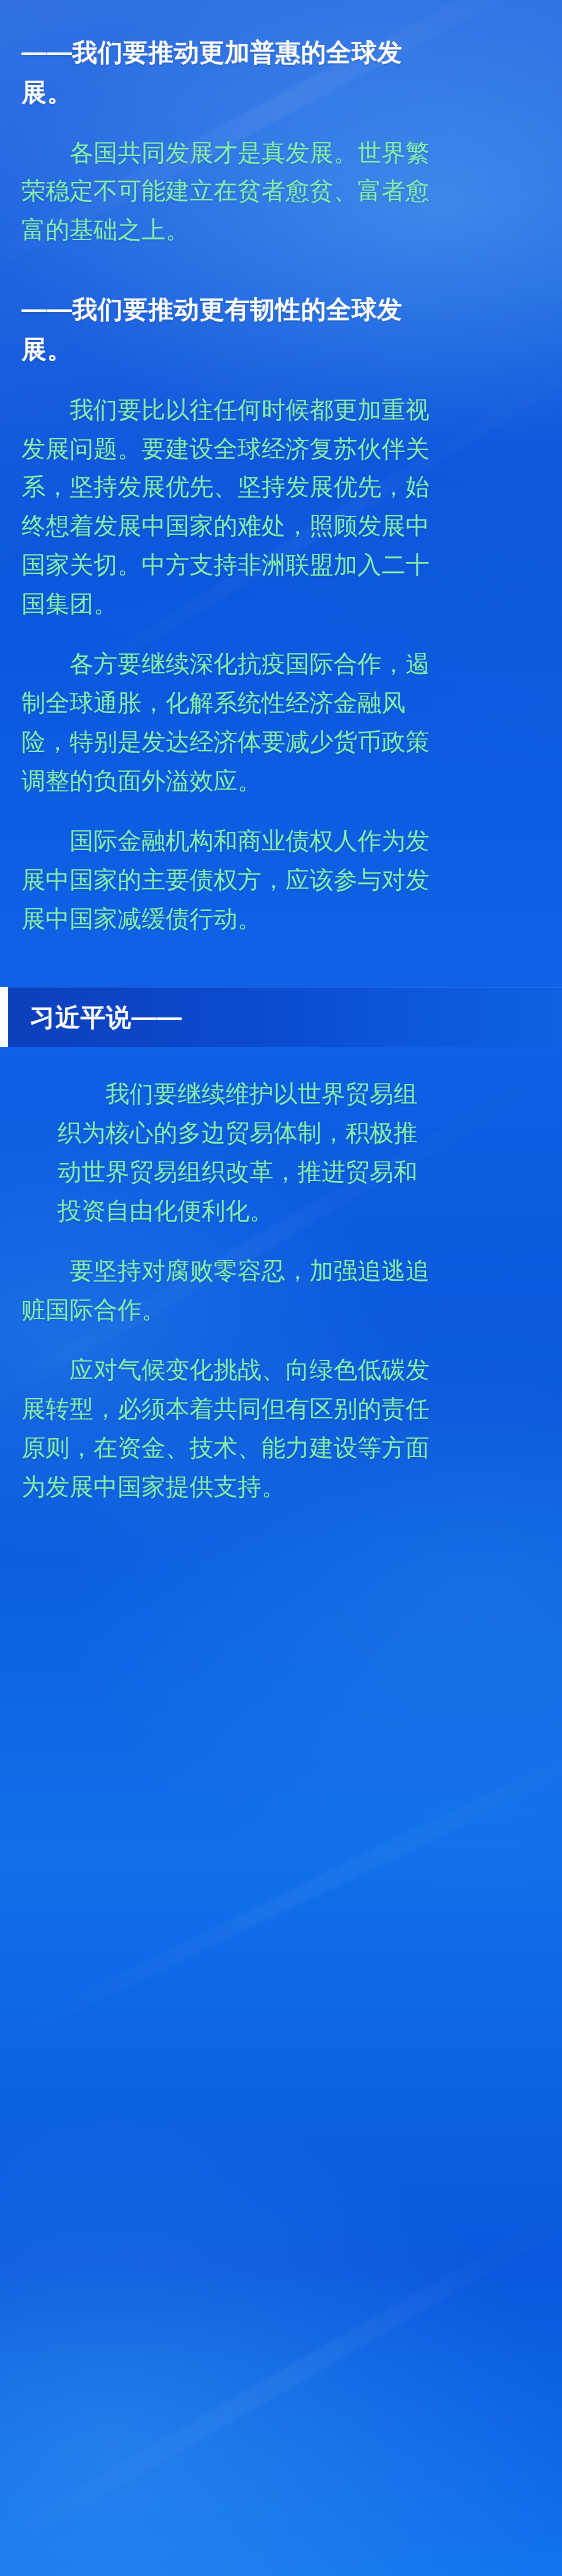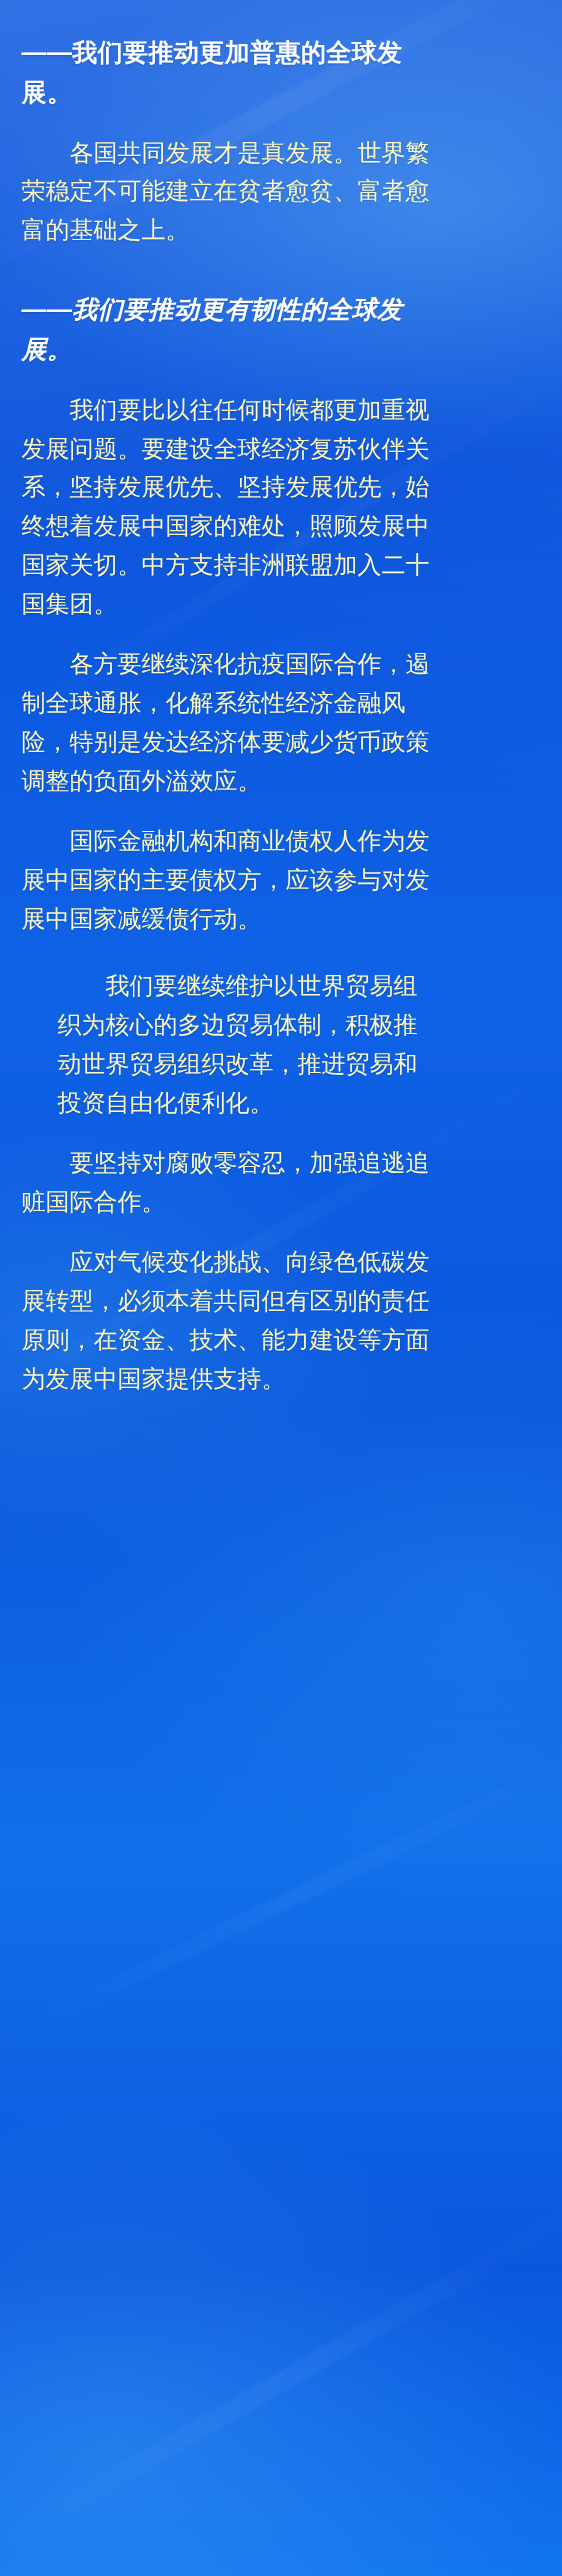--- a/index.html
+++ b/index.html
@@ -45,21 +45,21 @@
     font-size: 25px;
     line-height: 1.58;
     font-weight: bold;
     letter-spacing: 0.4px;
     padding-top: 18px;
     text-shadow: 0 0.8px 1.7px rgba(0,0,0,0.18);
   }
 
   
   .para {
-    color: #fef9c3;
+    color: #86efac;
     font-size: 24px;
     line-height: 1.62;
     text-indent: 48px;
     margin-top: 21.5px;
     text-shadow: 0 0.8px 1.7px rgba(0,0,0,0.14);
   }
 
   
   .banner {
     margin-top: 48px;
@@ -108,28 +108,33 @@
 
 <div class="page">
   <div class="spacer-top"></div>
 
   <div class="block">
     <div class="dash-heading">——我们要推动更加普惠的全球发展。</div>
 
     <div class="para">各国共同发展才是真发展。世界繁荣稳定不可能建立在贫者愈贫、富者愈富的基础之上。</div>
 
 
-    <div class="dash-heading" style="padding-top:40px;font-style:italic;">——我们要推动更有韧性的全球发展。</div>
+    <div class="dash-heading" style="padding-top:40px;">——我们要推动更有韧性的全球发展。</div>
 
     <div class="para">我们要比以往任何时候都更加重视发展问题。要建设全球经济复苏伙伴关系，坚持发展优先、坚持发展优先，始终想着发展中国家的难处，照顾发展中国家关切。中方支持非洲联盟加入二十国集团。</div>
 
     <div class="para">各方要继续深化抗疫国际合作，遏制全球通胀，化解系统性经济金融风险，特别是发达经济体要减少货币政策调整的负面外溢效应。</div>
 
     <div class="para">国际金融机构和商业债权人作为发展中国家的主要债权方，应该参与对发展中国家减缓债行动。</div>
 
+    <div class="banner">
+      <div class="banner-bg"></div>
+      <div class="banner-bar"></div>
+      <div class="banner-text">习近平说——</div>
+    </div>
 
     <div class="para" style="margin-top:28px;margin-left:36px;">我们要继续维护以世界贸易组织为核心的多边贸易体制，积极推动世界贸易组织改革，推进贸易和投资自由化便利化。</div>
 
 
     <div class="para">要坚持对腐败零容忍，加强追逃追赃国际合作。</div>
 
     <div class="para">应对气候变化挑战、向绿色低碳发展转型，必须本着共同但有区别的责任原则，在资金、技术、能力建设等方面为发展中国家提供支持。</div>
   </div>
 </div>
 

